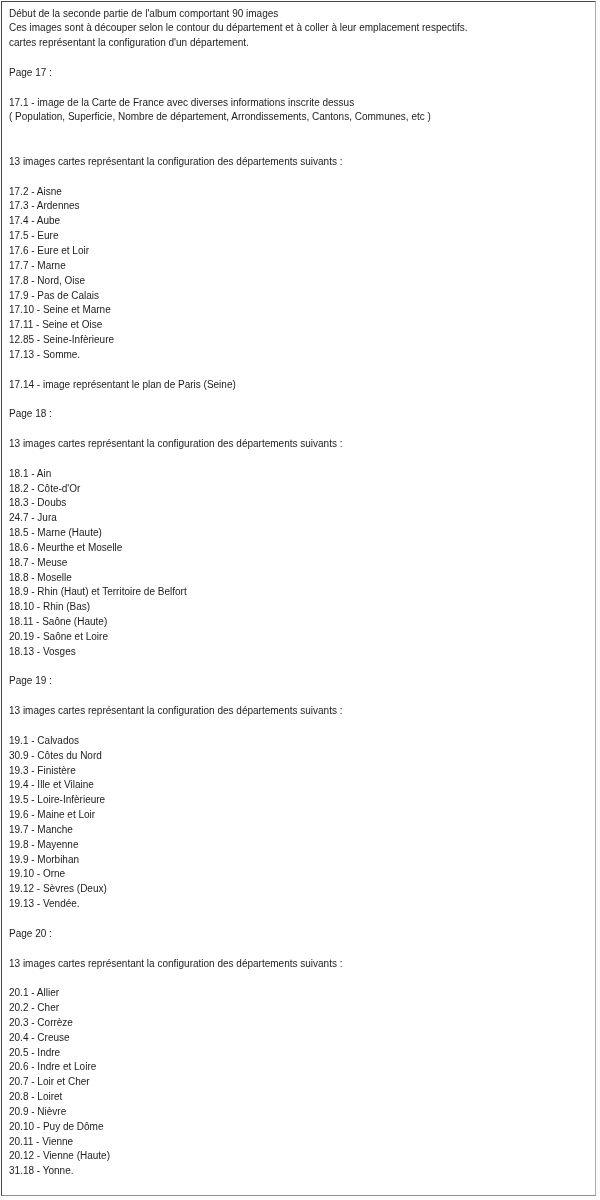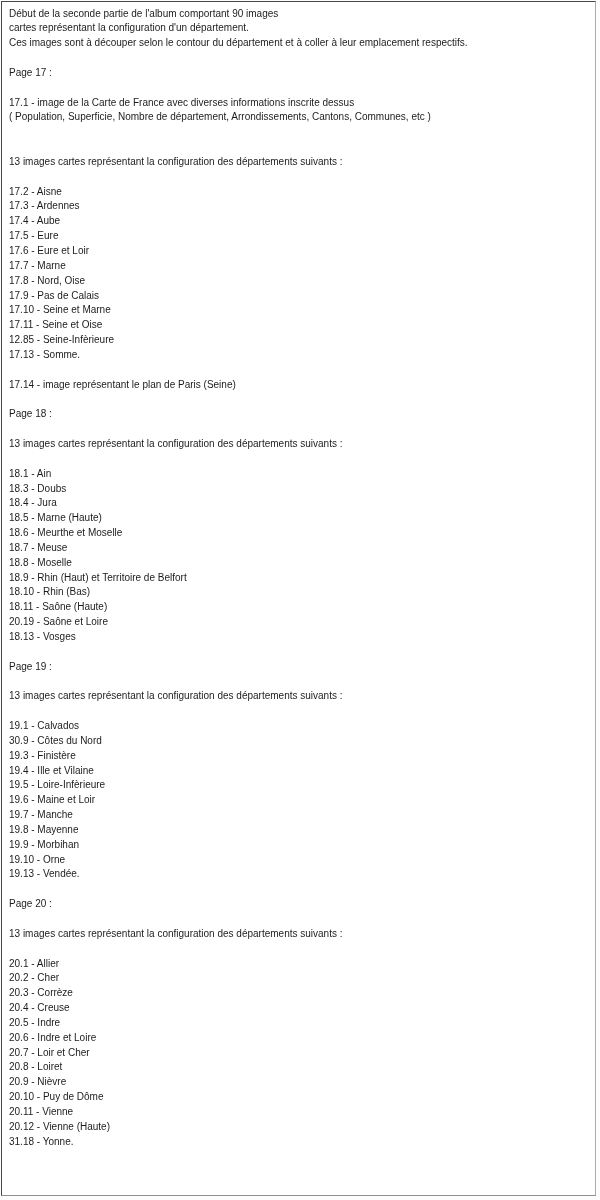--- a/index.html
+++ b/index.html
@@ -33,22 +33,22 @@
     overflow: visible;
   }
   .line.blank { min-height: 14.85px; }
 </style>
 </head>
 <body>
 
 <div class="sheet">
   <div class="content">
       <div class="line intro">Début de la seconde partie de l'album comportant 90 images</div>
+      <div class="line intro">Ces images sont à découper selon le contour du département et à coller à leur emplacement respectifs.</div>
       <div class="line intro">cartes représentant la configuration d'un département.</div>
-      <div class="line intro">Ces images sont à découper selon le contour du département et à coller à leur emplacement respectifs.</div>
       <div class="line blank"></div>
       <div class="line heading">Page 17 :</div>
       <div class="line blank"></div>
       <div class="line item-description">17.1 - image de la Carte de France avec diverses informations inscrite dessus</div>
       <div class="line item-description">( Population, Superficie, Nombre de département, Arrondissements, Cantons, Communes, etc )</div>
       <div class="line blank"></div>
       <div class="line blank"></div>
       <div class="line list-intro">13 images cartes représentant la configuration des départements suivants :</div>
       <div class="line blank"></div>
       <div class="line list-item">17.2 - Aisne</div>
@@ -64,22 +64,23 @@
       <div class="line list-item">12.85 - Seine-Infèrieure</div>
       <div class="line list-item">17.13 - Somme.</div>
       <div class="line blank"></div>
       <div class="line item-description">17.14 - image représentant le plan de Paris (Seine)</div>
       <div class="line blank"></div>
       <div class="line heading">Page 18 :</div>
       <div class="line blank"></div>
       <div class="line list-intro">13 images cartes représentant la configuration des départements suivants :</div>
       <div class="line blank"></div>
       <div class="line list-item">18.1 - Ain</div>
+      <div class="line list-item">18.2 - Côte-d'Or</div>
       <div class="line list-item">18.3 - Doubs</div>
-      <div class="line list-item">18.4 - Jura</div>
+      <div class="line list-item">24.7 - Jura</div>
       <div class="line list-item">18.5 - Marne (Haute)</div>
       <div class="line list-item">18.6 - Meurthe et Moselle</div>
       <div class="line list-item">18.7 - Meuse</div>
       <div class="line list-item">18.8 - Moselle</div>
       <div class="line list-item">18.9 - Rhin (Haut) et Territoire de Belfort</div>
       <div class="line list-item">18.10 - Rhin (Bas)</div>
       <div class="line list-item">18.11 - Saône (Haute)</div>
       <div class="line list-item">20.19 - Saône et Loire</div>
       <div class="line list-item">18.13 - Vosges</div>
       <div class="line blank"></div>
@@ -90,20 +91,21 @@
       <div class="line list-item">19.1 - Calvados</div>
       <div class="line list-item">30.9 - Côtes du Nord</div>
       <div class="line list-item">19.3 - Finistère</div>
       <div class="line list-item">19.4 - Ille et Vilaine</div>
       <div class="line list-item">19.5 - Loire-Infèrieure</div>
       <div class="line list-item">19.6 - Maine et Loir</div>
       <div class="line list-item">19.7 - Manche</div>
       <div class="line list-item">19.8 - Mayenne</div>
       <div class="line list-item">19.9 - Morbihan</div>
       <div class="line list-item">19.10 - Orne</div>
+      <div class="line list-item">19.12 - Sèvres (Deux)</div>
       <div class="line list-item">19.13 - Vendée.</div>
       <div class="line blank"></div>
       <div class="line heading">Page 20 :</div>
       <div class="line blank"></div>
       <div class="line list-intro">13 images cartes représentant la configuration des départements suivants :</div>
       <div class="line blank"></div>
       <div class="line list-item">20.1 - Allier</div>
       <div class="line list-item">20.2 - Cher</div>
       <div class="line list-item">20.3 - Corrèze</div>
       <div class="line list-item">20.4 - Creuse</div>

